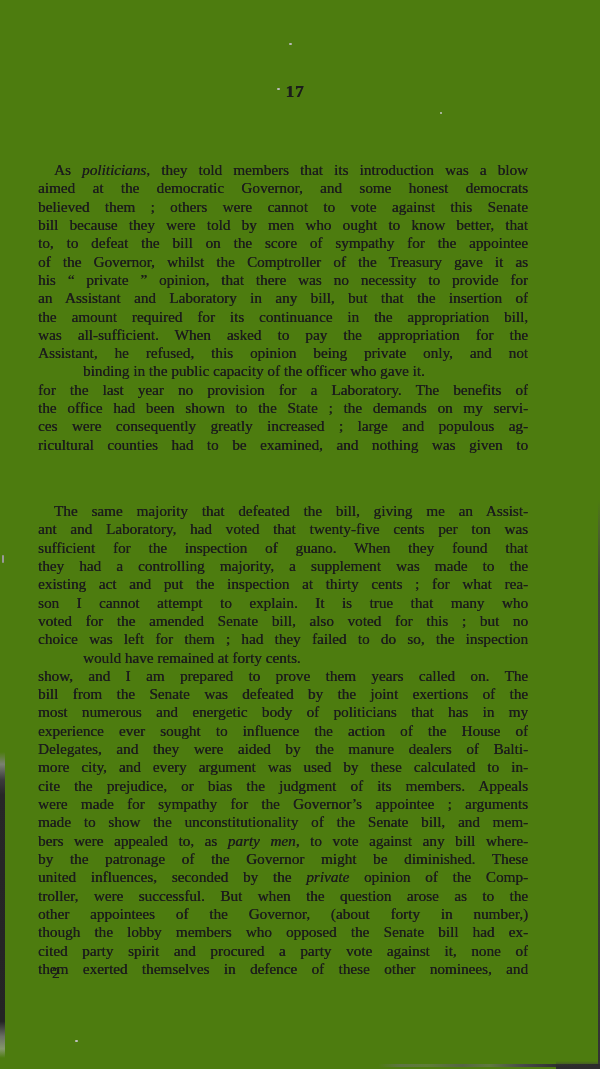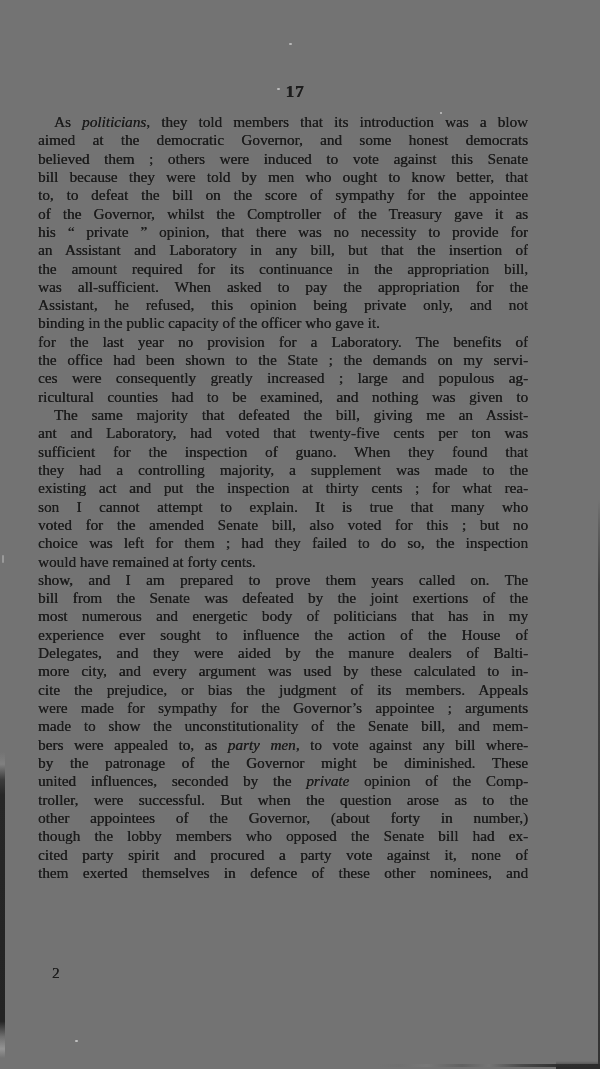--- a/index.html
+++ b/index.html
@@ -4,21 +4,21 @@
 <style>
   html, body { margin: 0; padding: 0; }
   body {
     width: 600px; height: 1069px;
     background: #ffffff;
     font-family: "Liberation Serif", serif;
   }
   .page {
     position: relative;
     width: 600px; height: 1069px;
-    background: #737373;
+    background: #4d7c0f;
     color: #1c1c1c;
     overflow: hidden;
   }
   .page-number {
     position: absolute;
     top: 82px; left: 50px; width: 490px;
     text-align: center;
     font-size: 17px;
     font-weight: bold;
     letter-spacing: 1px;
@@ -30,22 +30,22 @@
     font-size: 15.2px;
   }
   .line {
     height: 18.32px;
     line-height: 18.32px;
     text-align: justify;
     text-align-last: justify;
     overflow: hidden;
     text-shadow: 0.3px 0 0 currentColor;
   }
-  .line.indent { text-indent: 16px; }
-  .line.last { text-align-last: left; }
+  .line.indent { text-indent: 16px; margin-top: 48px; }
+  .line.last { text-align-last: left; margin-left: 45px; }
   .signature {
     position: absolute;
     top: 965px; left: 52px;
     font-size: 15px;
     text-shadow: 0.3px 0 0 currentColor;
   }
   
   .edge-left {
     position: absolute;
     left: 0; top: 752px;
@@ -102,21 +102,21 @@
 </style>
 </head>
 <body>
 
 <div class="page">
   <div class="page-number">17</div>
 
   <div class="body-text">
       <div class="line indent">As <i>politicians</i>, they told members that its introduction was a blow</div>
       <div class="line">aimed at the democratic Governor, and some honest democrats</div>
-      <div class="line">believed them ; others were induced to vote against this Senate</div>
+      <div class="line">believed them ; others were cannot to vote against this Senate</div>
       <div class="line">bill because they were told by men who ought to know better, that</div>
       <div class="line">to, to defeat the bill on the score of sympathy for the appointee</div>
       <div class="line">of the Governor, whilst the Comptroller of the Treasury gave it as</div>
       <div class="line">his “ private ” opinion, that there was no necessity to provide for</div>
       <div class="line">an Assistant and Laboratory in any bill, but that the insertion of</div>
       <div class="line">the amount required for its continuance in the appropriation bill,</div>
       <div class="line">was all-sufficient.  When asked to pay the appropriation for the</div>
       <div class="line">Assistant, he refused, this opinion being private only, and not</div>
       <div class="line last">binding in the public capacity of the officer who gave it.</div>
       <div class="line">for the last year no provision for a Laboratory.  The benefits of</div>

